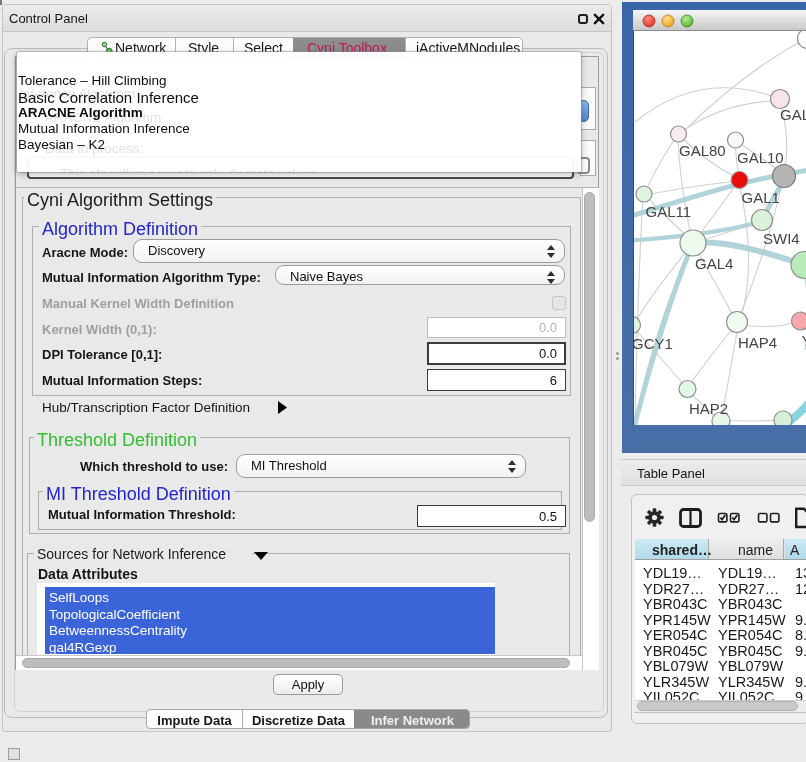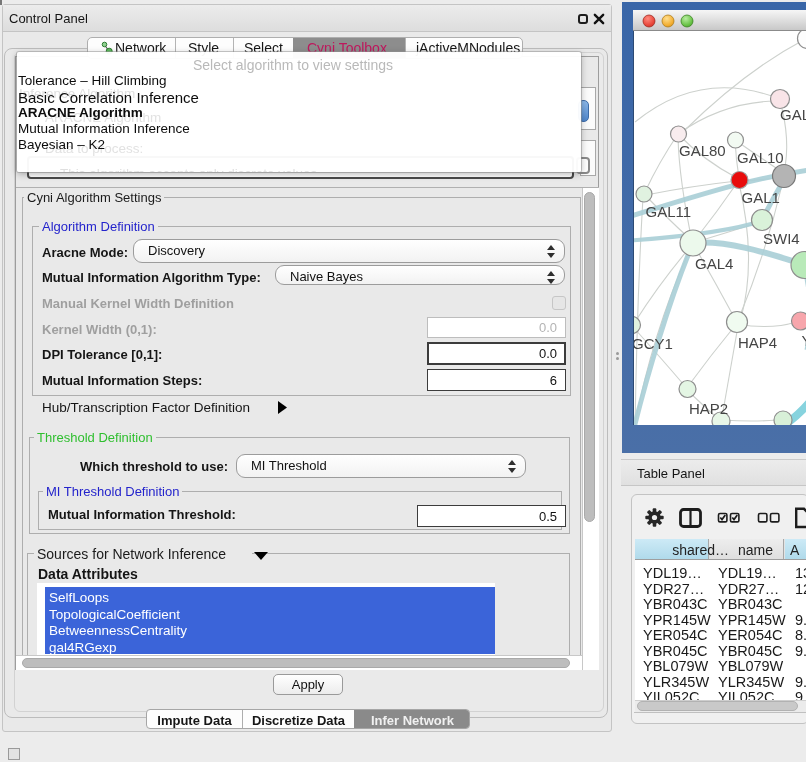--- a/index.html
+++ b/index.html
@@ -3,21 +3,21 @@
 <meta charset="utf-8">
 <style>
 * { margin:0; padding:0; box-sizing:border-box; }
 html,body { width:806px; height:762px; background:#ececec; overflow:hidden;
   font-family:"Liberation Sans", sans-serif; }
 .abs { position:absolute; }
 .lbl { position:absolute; font-size:13px; color:#151515; white-space:nowrap; }
 .bold { font-weight:bold; }
 .gray { color:#9f9f9f; }
 .field { position:absolute; background:#fff; font-size:13px; text-align:right; }
-.glabel { position:absolute; font-size:13px; background:#e9e9e9; padding:0 3px; white-space:nowrap; }
+.glabel { position:absolute; font-size:18px; background:#e9e9e9; padding:0 3px; white-space:nowrap; }
 .combo { position:absolute; background:linear-gradient(#ffffff,#f2f2f2); border:1px solid #9c9c9c; border-radius:9px; }
 .combo .ct { position:absolute; left:14px; top:3px; font-size:13px; color:#111; white-space:nowrap; }
 .stp { position:absolute; right:8px; top:0; bottom:0; width:10px; }
 .stp:before { content:""; position:absolute; left:1px; top:5px; border-left:4px solid transparent; border-right:4px solid transparent; border-bottom:5px solid #2e2e2e; }
 .stp:after { content:""; position:absolute; left:1px; top:13px; border-left:4px solid transparent; border-right:4px solid transparent; border-top:5px solid #2e2e2e; }
 </style>
 </head>
 <body>
 
 <div class="abs" style="left:0;top:0;width:2px;height:5px;background:#777;"></div>
@@ -137,21 +137,20 @@
   <div class="abs" style="left:0;top:3px;width:95px;text-align:center;font-size:13px;font-weight:bold;color:#161616;">Impute Data</div>
   <div class="abs" style="left:96px;top:3px;width:111px;text-align:center;font-size:13px;font-weight:bold;color:#161616;">Discretize Data</div>
   <div class="abs" style="left:207px;top:3px;width:117px;text-align:center;font-size:13px;font-weight:bold;color:#f0f0f0;">Infer Network</div>
 </div>
 
 <div class="abs" style="left:17px;top:52px;width:564px;height:120px;background:rgba(255,255,255,0.96);border-radius:2px;box-shadow:0 2px 7px rgba(0,0,0,0.3), 0 0 0 1px rgba(160,160,160,0.5);overflow:hidden;">
   <div class="abs" style="left:2px;top:34px;font-size:13.5px;color:#e0e0e0;">Inference Algorithm</div>
   <div class="abs" style="left:28px;top:58px;font-size:13.5px;color:#e2e2e2;">ARACNE Algorithm</div>
   <div class="abs" style="left:28px;top:89px;font-size:13.5px;color:#e2e2e2;">Data to process:</div>
   <div class="abs" style="left:43px;top:114px;font-size:13.5px;color:#dfdfdf;">This algorithm accepts only discrete values</div>
-  <div class="abs" style="left:176px;top:5px;font-size:14px;color:#b9b9b9;">Select algorithm to view settings</div>
   <div class="abs" style="left:1px;top:21px;font-size:13.5px;color:#0c0c0c;">Tolerance – Hill Climbing</div>
   <div class="abs" style="left:1px;top:37px;font-size:15px;color:#0c0c0c;">Basic Correlation Inference</div>
   <div class="abs" style="left:1px;top:53px;font-size:13.5px;color:#0c0c0c;font-weight:bold;">ARACNE Algorithm</div>
   <div class="abs" style="left:1px;top:69px;font-size:13.5px;color:#0c0c0c;">Mutual Information Inference</div>
   <div class="abs" style="left:1px;top:85px;font-size:13.5px;color:#0c0c0c;">Bayesian – K2</div>
 </div>
 
 <div class="abs" style="left:616px;top:352px;width:3px;height:3px;background:#9a9a9a;border-radius:50%;"></div>
 <div class="abs" style="left:616px;top:357px;width:3px;height:3px;background:#9a9a9a;border-radius:50%;"></div>
 
@@ -287,21 +286,21 @@
   </g>
   <g fill="none" stroke="#1d1d1d" stroke-width="2.4">
     <path d="M152.2 2.8 L160 2.8 L165 8 L165 21 L152.2 21 Z"></path>
   </g>
 </svg>
 
 <div class="abs" style="left:635px;top:539px;width:171px;height:21px;background:#e3e3e3;border-bottom:1px solid #9e9e9e;overflow:hidden;">
   <div class="abs" style="left:0;top:0;width:74px;height:21px;background:linear-gradient(#cdeaf6,#aed9ea);border-right:1px solid #a8a8a8;"></div>
   <div class="abs" style="left:74px;top:0;width:75px;height:21px;background:linear-gradient(#ededed,#dedede);border-right:1px solid #a8a8a8;"></div>
   <div class="abs" style="left:150px;top:0;width:21px;height:21px;background:linear-gradient(#cdeaf6,#aed9ea);"></div>
-  <div class="abs" style="left:0;top:3px;width:94px;text-align:right;font-size:14px;color:#222;">shared…</div>
+  <div class="abs" style="left:0;top:3px;width:94px;text-align:center;font-size:14px;color:#222;font-weight:bold;">shared…</div>
   <div class="abs" style="left:74px;top:3px;width:93px;text-align:center;font-size:14px;color:#222;">name</div>
   <div class="abs" style="left:155px;top:3px;font-size:14px;color:#222;">A</div>
 </div>
 
 <div class="abs" style="left:635px;top:560px;width:171px;height:140px;background:#fff;overflow:hidden;font-size:14.5px;color:#1a1a1a;">
   <div class="abs" style="left:8px;top:5px;">YDL19…</div>
     <div class="abs" style="left:83px;top:5px;">YDL19…</div>
     <div class="abs" style="left:160px;top:5px;">13…</div>
   <div class="abs" style="left:8px;top:20.5px;">YDR27…</div>
     <div class="abs" style="left:83px;top:20.5px;">YDR27…</div>

